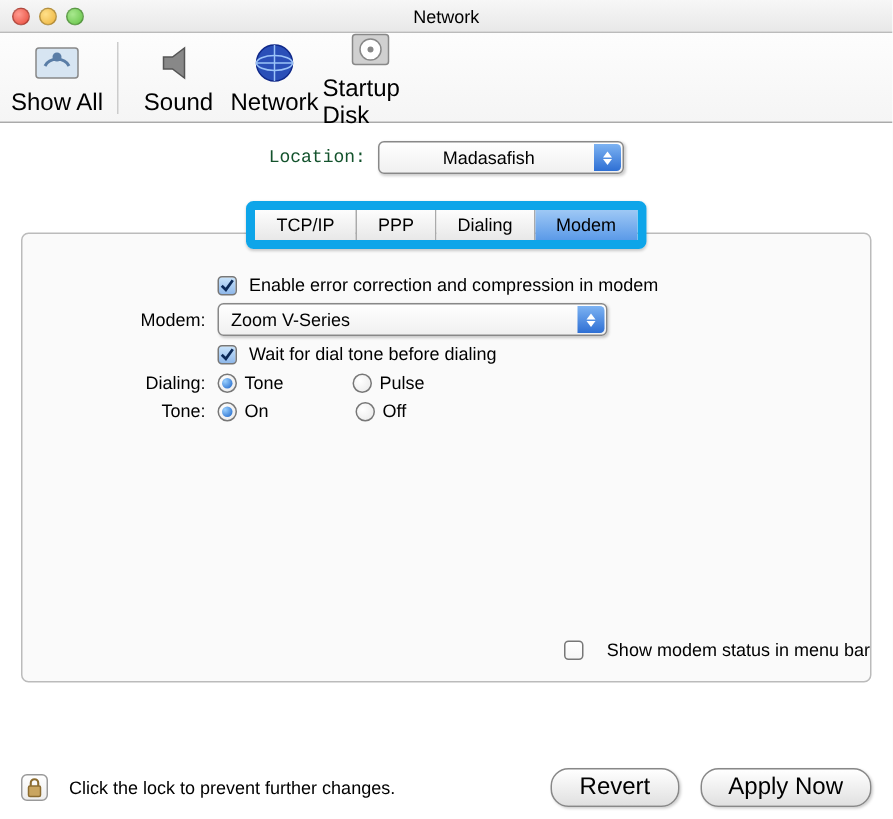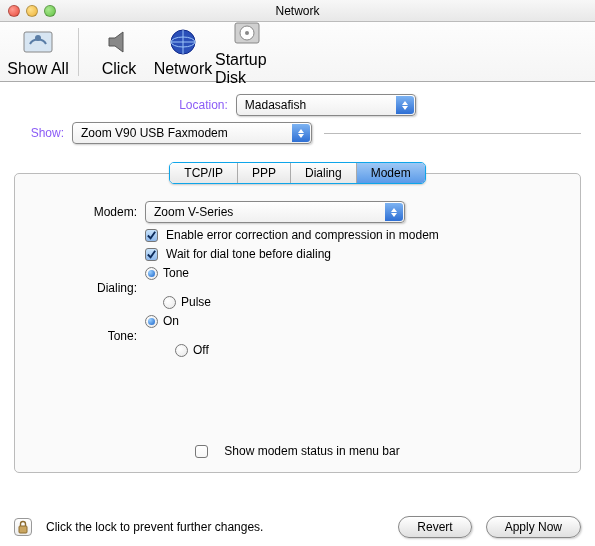--- a/index.html
+++ b/index.html
@@ -49,21 +49,21 @@
 .tool-btn .ico {
   width: 32px; height: 32px;
   display:flex;align-items:center;justify-content:center;
 }
 .tool-divider { width:1px; height:48px; background:#ccc; margin:0 8px; }
 
 .content {
   padding: 6px 14px 8px 14px;
 }
 .row { display:flex; align-items:center; margin:6px 0; gap:8px;}
-.row-label { text-align:right; color:#8b5cf6; }
+.row-label { color:#14532d;font-family:Liberation Mono, monospace; }
 
 .aqua-select {
   display:inline-flex; align-items:center;
   background: linear-gradient(#fff,#f0f0f0);
   border:1px solid #888; border-radius:4px;
   height:22px; padding:0 24px 0 8px;
   position:relative;
   box-shadow: 1px 1px 2px rgba(0,0,0,0.2);
 }
 .aqua-select .arrows {
@@ -77,30 +77,30 @@
 .aqua-select .arrows::after {
   content:""; width:0;height:0;border-left:3px solid transparent;border-right:3px solid transparent;
 }
 .aqua-select .arrows::before { border-bottom:4px solid #fff; }
 .aqua-select .arrows::after  { border-top:4px solid #fff; }
 
 .location-row { justify-content:center; }
 .location-row .row-label { width:auto; }
 .show-row .row-label { width:50px; }
 .show-row .aqua-select { width:240px; }
-.location-row .aqua-select { width:180px; }
+.location-row .aqua-select { width:164px;justify-content:center; }
 .show-row { margin-bottom:0; }
 .show-line { height:1px; background:#bbb; flex:1; margin-left:4px;}
 
 .tab-strip {
   display:flex; justify-content:center; margin-top:18px;
   position: relative; z-index: 2;
 }
 .tabs {
-  display:flex; border:1px solid #0ea5e9; border-radius:5px; overflow:hidden;
+  display:flex; border:6px solid #0ea5e9; border-radius:5px; overflow:hidden;
   box-shadow: 0 1px 2px rgba(0,0,0,0.2);
 }
 .tab {
   padding:3px 14px; font-size:12px;
   background:linear-gradient(#fdfdfd,#e8e8e8);
   border-right:1px solid #aaa;
   cursor:default;
 }
 .tab:last-child{border-right:none;}
 .tab.active {
@@ -120,43 +120,43 @@
 .form-row { display:flex; align-items:center; margin:5px 0; gap:8px;}
 .form-row .flabel { width:106px; text-align:right; }
 .modem-select { width:260px; }
 
 .chk { width:13px; height:13px; display:inline-flex; align-items:center; justify-content:center;
   background:linear-gradient(#fff,#eef); border:1px solid #777; border-radius:3px; font-size:11px; color:#1550a0; }
 .chk.unchecked { color:transparent; background:linear-gradient(#fff,#f6f6f6); }
 .chk.checked { background: linear-gradient(#c8e3fb,#8fb8ea); color:#0b2a59;}
 .chk svg{width:11px;height:11px;}
 
-.radiogrp { display:flex; gap:15px;flex-direction:column; }
+.radiogrp { display:flex; gap:28px; }
 .radio { width:13px;height:13px; border-radius:50%; border:1px solid #777;
   background:radial-gradient(circle at 35% 35%, #fff,#e8e8e8);
   display:inline-flex;align-items:center;justify-content:center;}
 .radio.selected::after{ content:"";width:7px;height:7px;border-radius:50%;
   background:radial-gradient(circle at 30% 30%,#9ad0ff,#1a63c8);}
 .radio-opt{display:inline-flex;align-items:center;gap:5px;}
 
-.menubar-row{ position:absolute; bottom:14px; left:0; right:0; display:flex; justify-content:center; gap:16px; align-items:center;}
+.menubar-row{ position:absolute; bottom:14px; left:0; right:0; display:flex; justify-content:flex-end; gap:16px; align-items:center;}
 
 .footer {
   position:absolute; bottom:8px; left:14px; right:14px;
   display:flex; align-items:center; gap:14px;
 }
 .lock-ico {
   width:18px;height:18px; border:1px solid #999; border-radius:4px;
   display:flex;align-items:center;justify-content:center;
   background:linear-gradient(#fff,#eee);
 }
 .aqua-btn {
   background:linear-gradient(#fff,#e0e0e0);
   border:1px solid #888; border-radius:12px;
-  padding:3px 18px; font-size:12px;
+  padding:3px 18px; font-size:16px;
   box-shadow: 1px 1px 2px rgba(0,0,0,0.2);
 }
 .footer .spacer{flex:1;}
 </style>
 </head>
 <body>
 
 <div class="titlebar">
   <div class="traffic-lights">
     <div class="traffic-light tl-close"></div>
@@ -177,21 +177,21 @@
     </div>
     <span>Show All</span>
   </div>
   <div class="tool-divider"></div>
   <div class="tool-btn">
     <div class="ico">
       <svg viewBox="0 0 32 32">
           <path d="M6 12 h6 l8 -6 v20 l-8 -6 h-6 z" fill="#888" stroke="#555"></path>
         </svg>
     </div>
-    <span>Click</span>
+    <span>Sound</span>
   </div>
   <div class="tool-btn">
     <div class="ico">
       <svg viewBox="0 0 32 32">
           <circle cx="16" cy="16" r="12" fill="#2a4fb8" stroke="#10298a"></circle>
           <ellipse cx="16" cy="16" rx="12" ry="5" fill="none" stroke="#9bc3f8"></ellipse>
           <path d="M16 4 v24 M4 16 h24" stroke="#9bc3f8"></path>
         </svg>
     </div>
     <span>Network</span>
@@ -210,55 +210,47 @@
 
 <div class="content">
   <div class="row location-row">
     <div class="row-label">Location:</div>
     <div class="aqua-select">
       <span>Madasafish</span>
       <span class="arrows"></span>
     </div>
   </div>
 
-  <div class="row show-row">
-    <div class="row-label">Show:</div>
-    <div class="aqua-select">
-      <span>Zoom V90 USB Faxmodem</span>
-      <span class="arrows"></span>
-    </div>
-    <div class="show-line"></div>
-  </div>
 
   <div class="tab-strip">
     <div class="tabs">
       <div class="tab">TCP/IP</div>
       <div class="tab">PPP</div>
       <div class="tab">Dialing</div>
       <div class="tab active">Modem</div>
     </div>
   </div>
 
   <div class="pane">
-    <div class="form-row">
-      <div class="flabel">Modem:</div>
-      <div class="aqua-select modem-select">
-        <span>Zoom V-Series</span>
-        <span class="arrows"></span>
-      </div>
-    </div>
-
     <div class="form-row">
       <div class="flabel"></div>
       <span class="chk checked">
         <svg viewBox="0 0 12 12">
             <path d="M2 6 l3 3 l5 -7" stroke="#0b2a59" stroke-width="2" fill="none"></path>
           </svg>
       </span>
       <span>Enable error correction and compression in modem</span>
+    </div>
+
+    <div class="form-row">
+      <div class="flabel">Modem:</div>
+      <div class="aqua-select modem-select">
+        <span>Zoom V-Series</span>
+        <span class="arrows"></span>
+      </div>
     </div>
 
     <div class="form-row">
       <div class="flabel"></div>
       <span class="chk checked">
         <svg viewBox="0 0 12 12">
             <path d="M2 6 l3 3 l5 -7" stroke="#0b2a59" stroke-width="2" fill="none"></path>
           </svg>
       </span>
       <span>Wait for dial tone before dialing</span>

